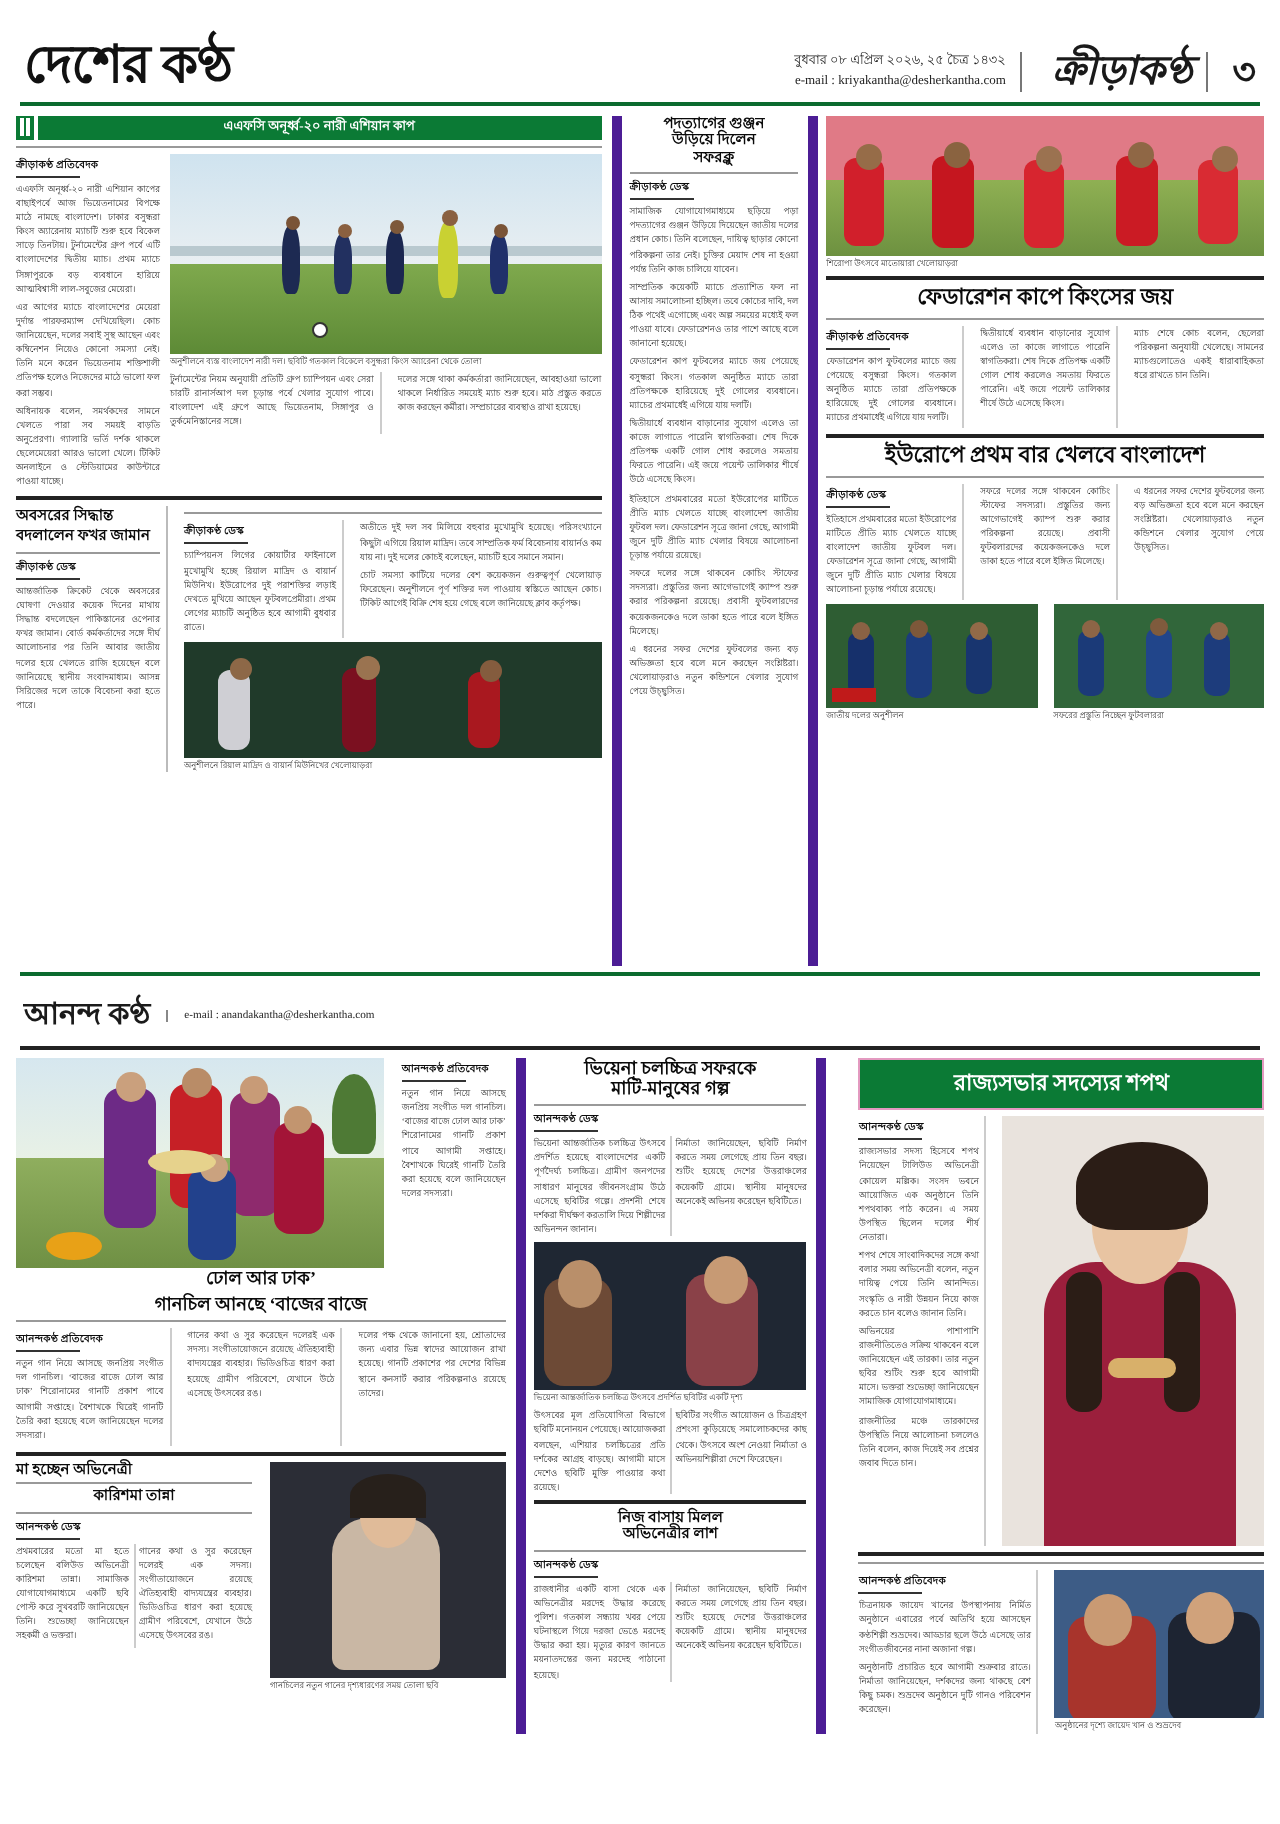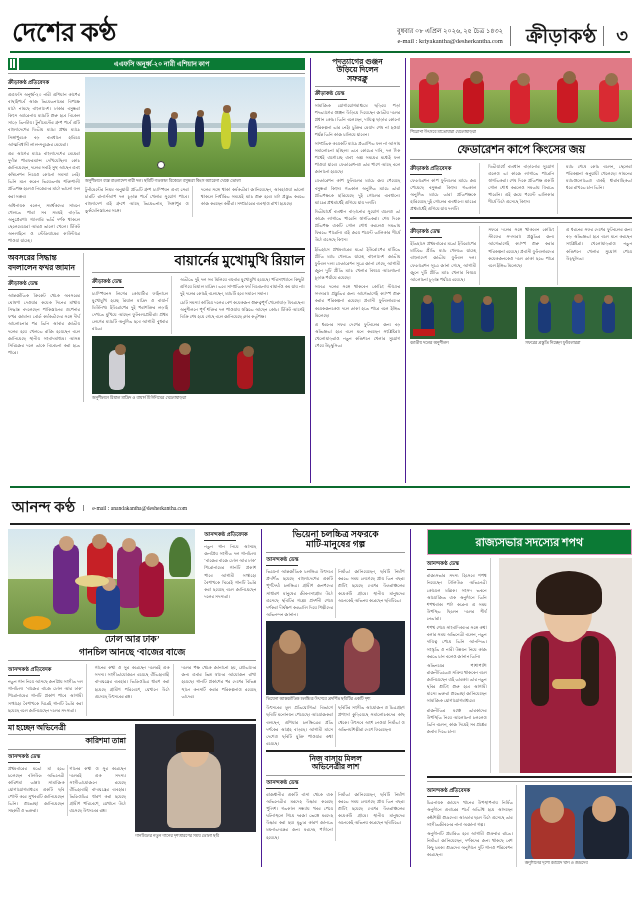--- a/index.html
+++ b/index.html
@@ -10,21 +10,21 @@
     color:#1a1a1a;
     overflow:hidden;
   }
   .page{width:640px;height:912px;position:relative;box-sizing:border-box;padding:6px 8px;}
 
   
   .masthead{display:flex;align-items:flex-end;justify-content:space-between;height:40px;padding:0 4px 2px 4px;}
   .brand{font-size:26px;font-weight:bold;letter-spacing:-0.5px;line-height:1;color:#111;font-family:"Liberation Serif",serif;}
   .mast-right{display:flex;align-items:center;gap:8px;}
   .dateblk{text-align:right;font-size:6.5px;line-height:1.55;color:#222;padding-right:7px;border-right:1px solid #777;}
-  .kreeda{font-size:20px;font-weight:bold;padding:0 7px;border-right:1px solid #777;line-height:1;}
+  .kreeda{font-size:20px;font-weight:bold;padding:0 7px;border-right:1px solid #777;line-height:1;font-style:italic;}
   .pageno{font-size:18px;font-weight:bold;padding-left:4px;line-height:1;}
   .rule-top{border-bottom:2px solid #0b6b2e;margin:3px 2px 5px 2px;}
 
   
   .byline{font-size:5.2px;font-weight:bold;color:#0b0b0b;margin:2px 0 1px 0;letter-spacing:.1px;}
   .byline-rule{border-bottom:1px solid #333;width:32px;margin-bottom:2px;}
   .ptxt{font-size:4.4px;line-height:1.62;text-align:justify;color:#2b2b2b;margin:0 0 2px 0;
         font-family:"Liberation Serif",serif;}
   .cap{font-size:4.2px;line-height:1.5;color:#333;text-align:justify;margin-top:1px;}
 
@@ -36,21 +36,21 @@
   .hl-xs{font-size:7.5px;}
 
   .kicker{background:#0b7a35;color:#fff;font-size:6.5px;font-weight:bold;text-align:center;
           padding:2px 0;line-height:1.2;}
   .kicker-wrap{display:flex;align-items:stretch;gap:2px;}
   .kicker-bars{display:flex;gap:1.5px;padding:0 2px;background:#0b7a35;align-items:center;}
   .kicker-bars i{display:block;width:1.5px;height:9px;background:#fff;}
 
   .hr-thin{border-bottom:1px solid #999;margin:3px 0;}
   .hr-thick{border-bottom:2px solid #222;margin:3px 0;}
-  .vline{border-left:1px solid #4c1d95;}
+  .vline{border-left:5px solid #4c1d95;}
 
   
   .photo{position:relative;overflow:hidden;background:#d7dde0;}
   .photo .sky{position:absolute;left:0;right:0;top:0;height:55%;}
   .photo .grnd{position:absolute;left:0;right:0;bottom:0;height:45%;}
   .fig{position:absolute;border-radius:40% 40% 30% 30%;}
   .head{position:absolute;border-radius:50%;}
 
   
   .top-section{display:flex;gap:5px;height:425px;}
@@ -152,21 +152,20 @@
         <div style="width:72px;padding-right:3px;border-right:1px solid #bbb">
           <div class="hl hl-xs" style="text-align:left;line-height:1.3">অবসরের সিদ্ধান্ত</div>
           <div class="hl hl-xs" style="text-align:left;line-height:1.3">বদলালেন ফখর জামান</div>
           <div class="hr-thin"></div>
           <div class="byline">ক্রীড়াকণ্ঠ ডেস্ক</div>
           <div class="byline-rule"></div>
           <div class="ptxt">আন্তর্জাতিক ক্রিকেট থেকে অবসরের ঘোষণা দেওয়ার কয়েক দিনের মাথায় সিদ্ধান্ত বদলেছেন পাকিস্তানের ওপেনার ফখর জামান। বোর্ড কর্মকর্তাদের সঙ্গে দীর্ঘ আলোচনার পর তিনি আবার জাতীয় দলের হয়ে খেলতে রাজি হয়েছেন বলে জানিয়েছে স্থানীয় সংবাদমাধ্যম। আসন্ন সিরিজের দলে তাকে বিবেচনা করা হতে পারে।</div>
         </div>
 
         <div style="flex:1;padding-left:3px">
-          <div class="hl hl-lg" style="text-align:right">বায়ার্নের মুখোমুখি রিয়াল</div>
           <div class="hr-thin"></div>
           <div class="subrow">
             <div style="width:76px;padding-right:3px;border-right:1px solid #ccc">
               <div class="byline">ক্রীড়াকণ্ঠ ডেস্ক</div>
               <div class="byline-rule"></div>
               <div class="ptxt">চ্যাম্পিয়নস লিগের কোয়ার্টার ফাইনালে মুখোমুখি হচ্ছে রিয়াল মাদ্রিদ ও বায়ার্ন মিউনিখ। ইউরোপের দুই পরাশক্তির লড়াই দেখতে মুখিয়ে আছেন ফুটবলপ্রেমীরা। প্রথম লেগের ম্যাচটি অনুষ্ঠিত হবে আগামী বুধবার রাতে।</div>
             </div>
             <div style="flex:1;padding-left:3px">
               <div class="ptxt">অতীতে দুই দল সব মিলিয়ে বহুবার মুখোমুখি হয়েছে। পরিসংখ্যানে কিছুটা এগিয়ে রিয়াল মাদ্রিদ। তবে সাম্প্রতিক ফর্ম বিবেচনায় বায়ার্নও কম যায় না। দুই দলের কোচই বলেছেন, ম্যাচটি হবে সমানে সমান।</div>
               <div class="ptxt">চোট সমস্যা কাটিয়ে দলের বেশ কয়েকজন গুরুত্বপূর্ণ খেলোয়াড় ফিরেছেন। অনুশীলনে পূর্ণ শক্তির দল পাওয়ায় স্বস্তিতে আছেন কোচ। টিকিট আগেই বিক্রি শেষ হয়ে গেছে বলে জানিয়েছে ক্লাব কর্তৃপক্ষ।</div>
@@ -231,20 +230,21 @@
         </div>
         <div style="flex:1;padding:0 3px;border-right:1px solid #ccc">
           <div class="ptxt">দ্বিতীয়ার্ধে ব্যবধান বাড়ানোর সুযোগ এলেও তা কাজে লাগাতে পারেনি স্বাগতিকরা। শেষ দিকে প্রতিপক্ষ একটি গোল শোধ করলেও সমতায় ফিরতে পারেনি। এই জয়ে পয়েন্ট তালিকার শীর্ষে উঠে এসেছে কিংস।</div>
         </div>
         <div style="flex:1;padding-left:3px">
           <div class="ptxt">ম্যাচ শেষে কোচ বলেন, ছেলেরা পরিকল্পনা অনুযায়ী খেলেছে। সামনের ম্যাচগুলোতেও একই ধারাবাহিকতা ধরে রাখতে চান তিনি।</div>
         </div>
       </div>
 
       <div class="hr-thick"></div>
+      <div class="hl hl-md">ইউরোপে প্রথম বার খেলবে বাংলাদেশ</div>
       <div class="hr-thin"></div>
       <div class="subrow">
         <div style="flex:1;padding-right:3px;border-right:1px solid #ccc">
           <div class="byline">ক্রীড়াকণ্ঠ ডেস্ক</div>
           <div class="byline-rule"></div>
           <div class="ptxt">ইতিহাসে প্রথমবারের মতো ইউরোপের মাটিতে প্রীতি ম্যাচ খেলতে যাচ্ছে বাংলাদেশ জাতীয় ফুটবল দল। ফেডারেশন সূত্রে জানা গেছে, আগামী জুনে দুটি প্রীতি ম্যাচ খেলার বিষয়ে আলোচনা চূড়ান্ত পর্যায়ে রয়েছে।</div>
         </div>
         <div style="flex:1;padding:0 3px;border-right:1px solid #ccc">
           <div class="ptxt">সফরে দলের সঙ্গে থাকবেন কোচিং স্টাফের সদস্যরা। প্রস্তুতির জন্য আগেভাগেই ক্যাম্প শুরু করার পরিকল্পনা রয়েছে। প্রবাসী ফুটবলারদের কয়েকজনকেও দলে ডাকা হতে পারে বলে ইঙ্গিত মিলেছে।</div>
         </div>
@@ -337,21 +337,21 @@
         <div style="flex:1;padding-left:3px">
           <div class="ptxt">দলের পক্ষ থেকে জানানো হয়, শ্রোতাদের জন্য এবার ভিন্ন স্বাদের আয়োজন রাখা হয়েছে। গানটি প্রকাশের পর দেশের বিভিন্ন স্থানে কনসার্ট করার পরিকল্পনাও রয়েছে তাদের।</div>
         </div>
       </div>
 
       <div class="hr-thick"></div>
       <div class="subrow">
         <div style="width:118px;padding-right:4px">
           <div class="hl hl-xs" style="text-align:left">মা হচ্ছেন অভিনেত্রী</div>
           <div class="hr-thin" style="margin:2px 0"></div>
-          <div class="hl hl-xs" style="text-align:right">কারিশমা তান্না</div>
+          <div class="hl hl-xs" style="text-align:center">কারিশমা তান্না</div>
           <div class="hr-thin"></div>
           <div class="byline">আনন্দকণ্ঠ ডেস্ক</div>
           <div class="byline-rule"></div>
           <div class="twocol">
             <div class="ptxt">প্রথমবারের মতো মা হতে চলেছেন বলিউড অভিনেত্রী কারিশমা তান্না। সামাজিক যোগাযোগমাধ্যমে একটি ছবি পোস্ট করে সুখবরটি জানিয়েছেন তিনি। শুভেচ্ছা জানিয়েছেন সহকর্মী ও ভক্তরা।</div>
             <div class="ptxt">গানের কথা ও সুর করেছেন দলেরই এক সদস্য। সংগীতায়োজনে রয়েছে ঐতিহ্যবাহী বাদ্যযন্ত্রের ব্যবহার। ভিডিওচিত্র ধারণ করা হয়েছে গ্রামীণ পরিবেশে, যেখানে উঠে এসেছে উৎসবের রঙ।</div>
           </div>
         </div>
         <div style="flex:1">
           <div class="photo" style="height:108px">

